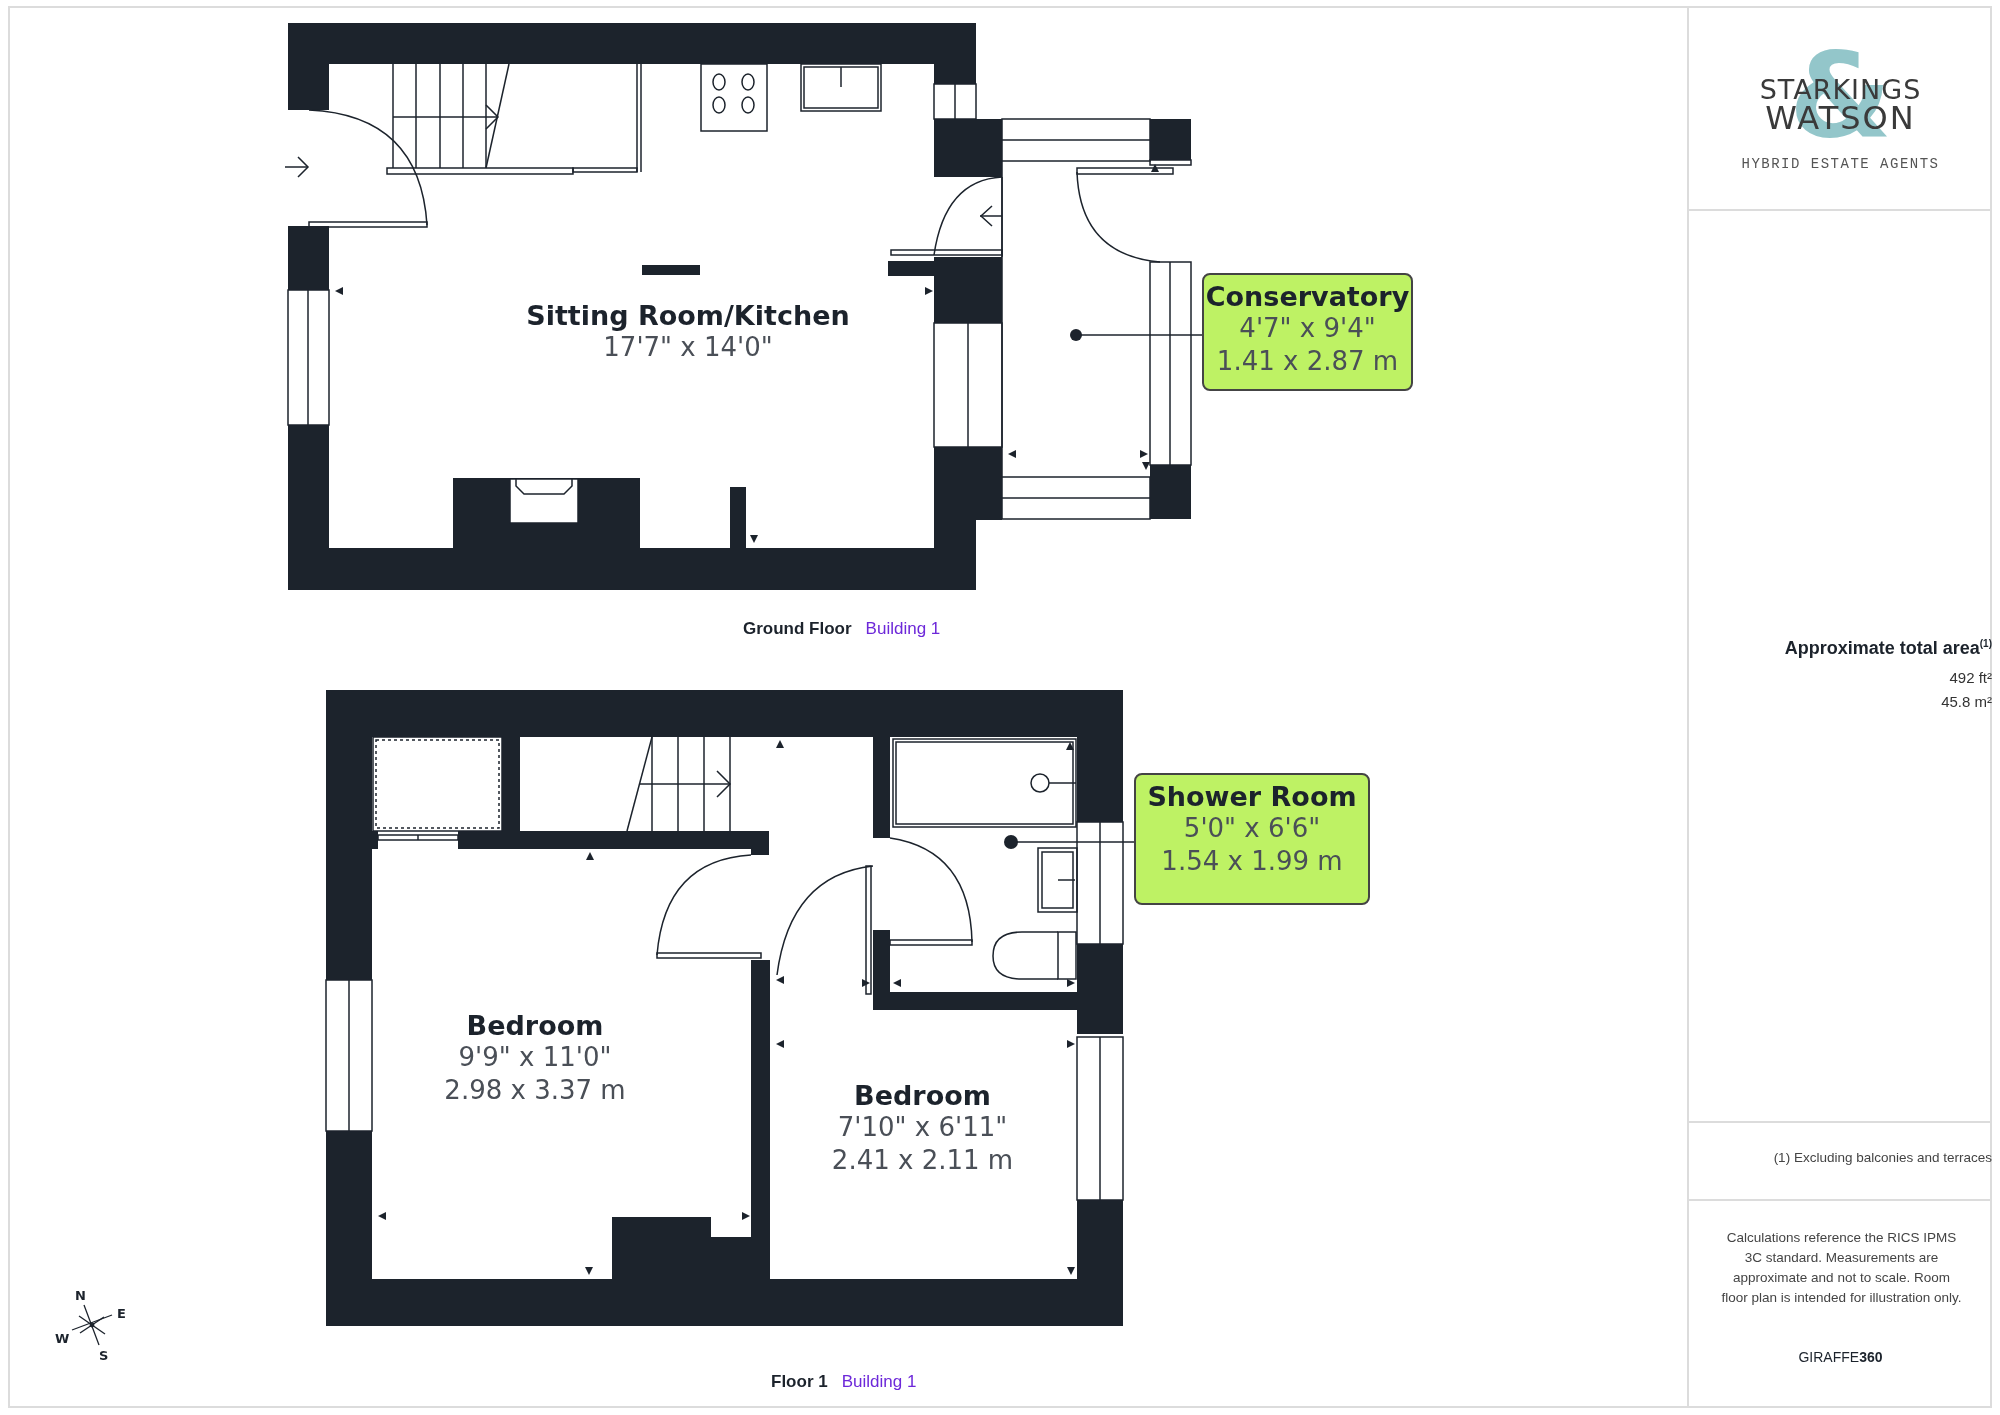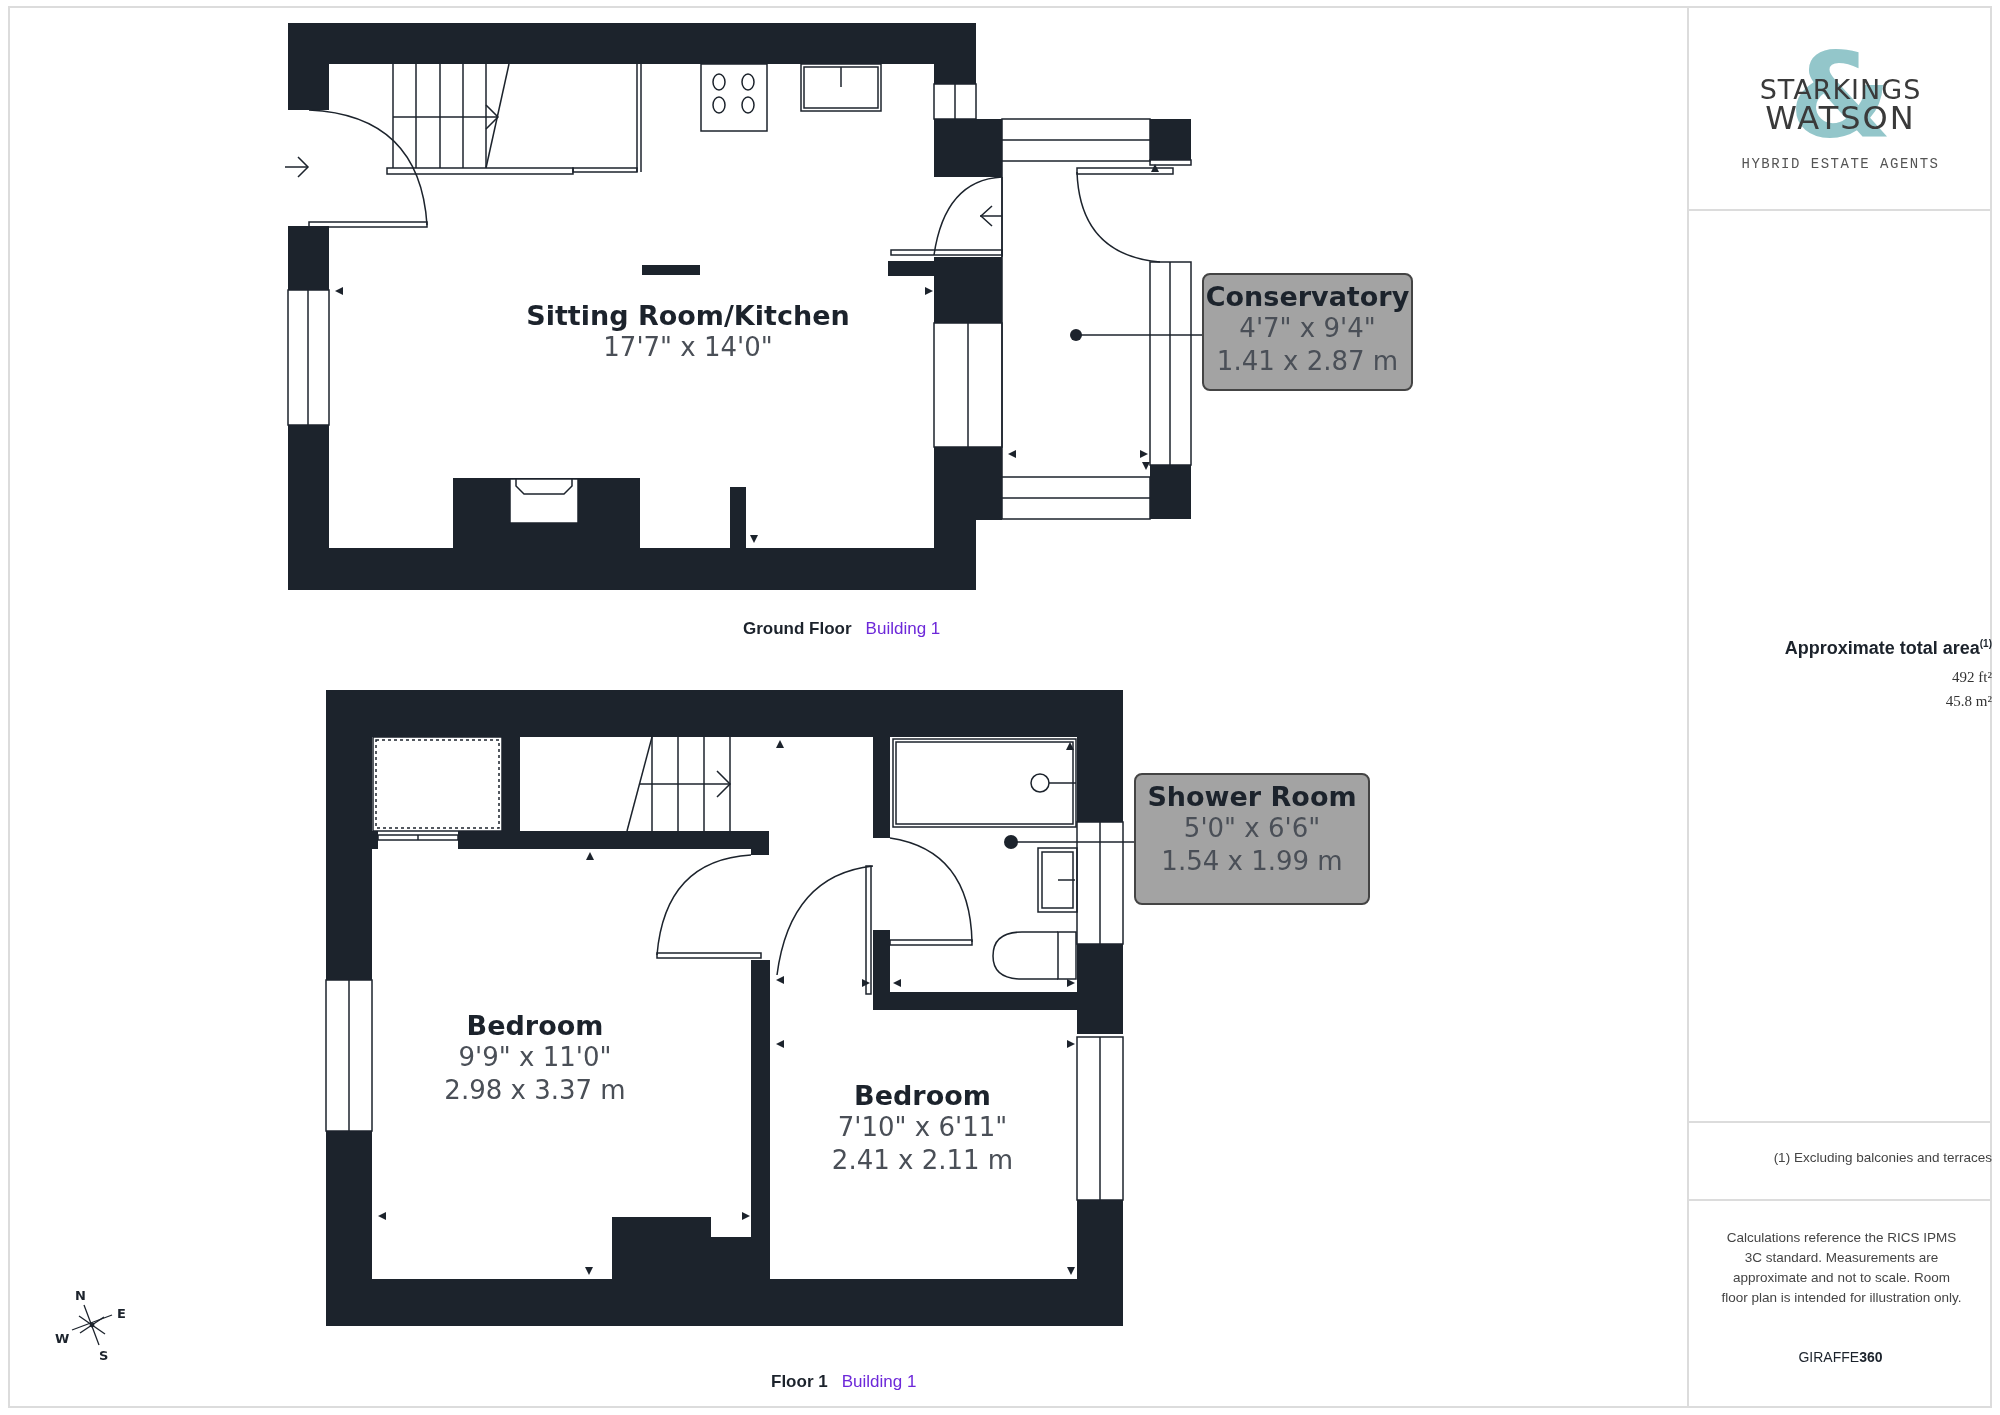--- a/index.html
+++ b/index.html
@@ -9,34 +9,34 @@
   .sb-divider { position:absolute; left:0; width:100%; height:2px; background:#dcdcdc; }
   .logo { position:absolute; left:0; top:0; width:100%; height:203px; }
   .amp { position:absolute; left:100px; top:30px; font-family:"DejaVu Sans", sans-serif; font-size:118px; line-height:118px; color:#93c6ca; font-weight:bold; }
   .logo-line { position:absolute; left:0; width:100%; text-align:center; font-family:"DejaVu Sans", sans-serif; color:#3a3a3a; letter-spacing:1px; }
   .logo-l1 { top:70px; font-size:27px; line-height:28px; }
   .logo-l2 { top:96px; font-size:32px; line-height:32px; letter-spacing:2px; }
   .logo-tag { top:150px; font-size:14px; color:#555; letter-spacing:1.5px;font-family:Liberation Mono, monospace; }
   .area-block { position:absolute; left:0; top:632px; width:100%; text-align:right; }
   .area-title { font-family:"Liberation Sans", sans-serif; font-weight:bold; font-size:18px; color:#1c232c; }
   .area-title sup { font-size:10px; }
-  .area-val { font-family:Liberation Serif, serif; font-size:15px; color:#333; margin-top:10px;padding-left:12px; }
+  .area-val { font-family:Liberation Sans, sans-serif; font-size:15px; color:#333; margin-top:10px;padding-left:12px; }
   .area-val + .area-val { margin-top:7px; }
   .note { position:absolute; left:0; width:100%; text-align:right; font-family:"Liberation Sans", sans-serif; font-size:13.5px; color:#444; }
   .calc { position:absolute; left:30px; width:245px; top:1222px; text-align:center; font-family:"Liberation Sans", sans-serif; font-size:13.5px; line-height:20px; color:#444; }
   .g360 { position:absolute; left:0; width:100%; top:1343px; text-align:center; font-family:"Liberation Sans", sans-serif; font-size:14px; color:#1c232c; }
   .g360 b { font-weight:bold; }
   .caption { position:absolute; font-family:"Liberation Sans", sans-serif; font-size:17px; white-space:nowrap; }
   .caption .cb { font-weight:bold; color:#1c232c; }
   .caption .cn { color:#6d28d9; margin-left:14px; }
   svg.plan { position:absolute; left:0; top:0; }
   .room-label { position:absolute; text-align:center; white-space:nowrap; }
   .room-name { font-family:"DejaVu Sans", sans-serif; font-weight:bold; font-size:27px; color:#1c232c; }
   .room-dim { font-family:"DejaVu Sans", sans-serif; font-size:26px; color:#4a4f57; line-height:33px; }
-  .callout { position:absolute; border:2px solid #444; border-radius:8px; background:#a3a3a3; text-align:center; box-sizing:border-box; }
+  .callout { position:absolute; border:2px solid #444; border-radius:8px; background:#bef264; text-align:center; box-sizing:border-box; }
   .callout .room-name { font-size:27px; margin-top:6px; }
   .compass-label { position:absolute; font-family:"DejaVu Sans", sans-serif; font-weight:bold; font-size:13px; color:#1c232c; }
 </style>
 </head>
 <body>
 
 <div class="frame"></div>
 
 <svg class="plan" width="1687" height="1415" viewBox="0 0 1687 1415">
   <g fill="#1c232c" stroke="none">

